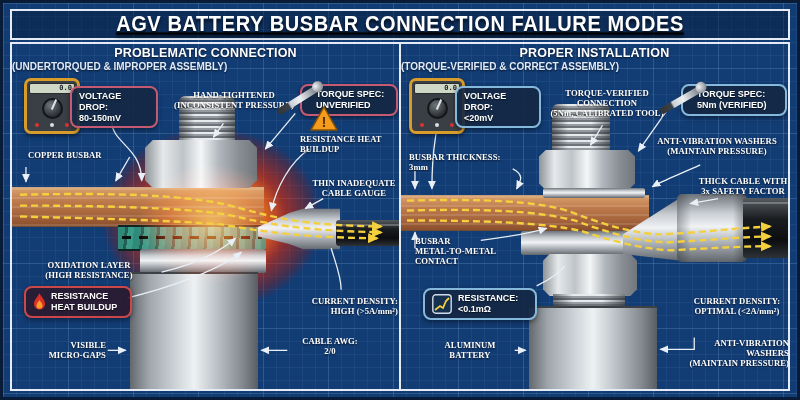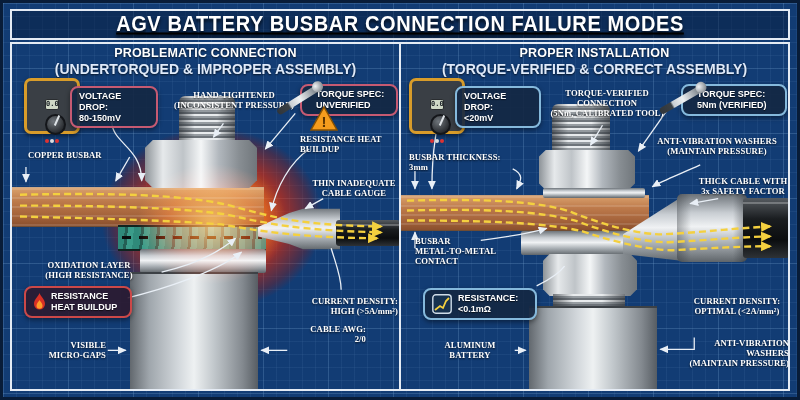--- a/index.html
+++ b/index.html
@@ -15,21 +15,21 @@
     font-family:"Liberation Sans",sans-serif;}
   .title-bar{position:absolute;top:6px;left:7px;right:7px;height:31px;border:2px solid #e4ebf4;
     background:rgba(8,26,58,.45);display:flex;align-items:center;justify-content:center;text-decoration:underline;}
   .title-bar span{color:#fff;font-weight:bold;font-size:20px;letter-spacing:.6px;
     text-shadow:0 2px 3px rgba(0,0,0,.7);transform:scaleY(1.06);}
   .panels{position:absolute;top:39px;left:7px;right:7px;bottom:6px;border:2px solid #e4ebf4;display:flex;}
   .panel{position:relative;flex:1;overflow:hidden;}
   .panel.right{border-left:2px solid #e4ebf4;}
   .ph{position:absolute;top:2px;left:0;right:0;text-align:center;color:#fff;font-weight:bold;
     font-size:12.5px;text-shadow:0 1px 2px rgba(0,0,0,.7);letter-spacing:.2px;}
-  .ps{position:absolute;top:17px;left:0;right:0;text-align:center;color:#dfeafa;font-size:14px;
+  .ps{position:absolute;top:17px;left:0;right:0;color:#dfeafa;font-size:10px;
     font-weight:bold;text-shadow:0 1px 2px rgba(0,0,0,.7);}
   .lbl{position:absolute;color:#fff;font-weight:bold;font-size:8.6px;line-height:1.18;
     white-space:pre-line;text-shadow:0 1px 2px rgba(0,0,0,.75);letter-spacing:.1px;font-family:Liberation Serif, serif;}
   .box{position:absolute;background:rgba(20,39,66,.9);border:2px solid;border-radius:8px;
     padding:3px 7px;color:#fff;font-weight:bold;font-size:9px;line-height:1.2;white-space:pre-line;
     box-shadow:0 2px 5px rgba(0,0,0,.45);text-shadow:0 1px 1px rgba(0,0,0,.6);}
   .warn{border-color:#c65a72;}
   .ok{border-color:#85b9dc;}
   .badge{border-color:#cc4848;display:flex;align-items:center;gap:5px;}
   .abs{position:absolute;}
@@ -49,21 +49,21 @@
     border-top:2px solid #102420;border-bottom:2px solid #102420;}
   .gaps{position:absolute;left:3%;right:3%;top:42%;height:3px;
     background:repeating-linear-gradient(90deg,#090d0c 0 9px, rgba(0,0,0,0) 9px 17px);}
   .cable{background:linear-gradient(180deg,#565b60,#1a1d20 35%,#0b0d0f 70%,#2e3236);
     border-radius:3px;}
   .cable i{display:block;margin-top:4px;height:2px;background:rgba(255,255,255,.25);}
   .glowA{border-radius:50%;background:radial-gradient(closest-side,rgba(255,232,130,.95),rgba(255,110,10,.9) 28%,rgba(235,40,0,.6) 52%,rgba(170,20,0,.3) 70%,rgba(0,0,0,0) 78%);}
   .glowB{border-radius:50%;mix-blend-mode:screen;pointer-events:none;
     background:radial-gradient(closest-side,rgba(255,170,60,.85),rgba(255,70,10,.5) 45%,rgba(0,0,0,0) 75%);}
   .meter{position:absolute;width:56px;height:56px;background:#3a3f45;border:3px solid #d89c2a;
-    border-radius:7px;padding:18px;box-shadow:0 2px 4px rgba(0,0,0,.5);}
+    border-radius:7px;padding:2px;box-shadow:0 2px 4px rgba(0,0,0,.5);}
   .meter .scr{height:11px;background:#cfd8c6;border:1px solid #2a2d30;border-radius:2px;
     font-family:"DejaVu Sans Mono",monospace;font-weight:bold;font-size:7px;line-height:9px;
     color:#20262b;text-align:right;padding-right:2px;}
   .meter .dial{width:21px;height:21px;border-radius:50%;margin:4px auto 0;position:relative;
     background:radial-gradient(circle at 38% 32%,#70767c,#2a2d31 72%);border:2px solid #14161a;}
   .meter .dial::after{content:"";position:absolute;left:9px;top:-1px;width:2px;height:11px;
     background:#dde2e6;transform:rotate(24deg);}
   .meter .dots{display:flex;justify-content:space-around;margin-top:4px;}
   .meter .dots i{width:4px;height:4px;border-radius:50%;}
   .wrench{position:absolute;width:50px;height:7px;border-radius:4px;
@@ -164,21 +164,21 @@
           <path d="M6.5,0 C8,4 12,6 12,11 A5.5,5.5 0 1,1 1,11 C1,6 5,4 6.5,0z" fill="#d93025"></path>
           <path d="M6.5,7 C7.3,9 9.5,10 9.5,12.6 A3,3.2 0 1,1 3.5,12.6 C3.5,10 5.7,9 6.5,7z" fill="#ff9c2a"></path>
         </svg>
         <span>RESISTANCE
 HEAT BUILDUP</span>
       </div>
       <div class="lbl" style="left:18px;top:296px;width:76px;text-align:right;">VISIBLE
 MICRO-GAPS</div>
       <div class="lbl" style="left:266px;top:252px;width:120px;text-align:right;">CURRENT DENSITY:
 HIGH (&gt;5A/mm²)</div>
-      <div class="lbl" style="left:282px;top:280px;width:72px;text-align:right;">CABLE AWG:
+      <div class="lbl" style="left:282px;top:292px;width:72px;text-align:center;">CABLE AWG:
 2/0</div>
     </div>
 
     <div class="panel right">
       <div class="ph">PROPER INSTALLATION</div>
       <div class="ps">(TORQUE-VERIFIED &amp; CORRECT ASSEMBLY)</div>
 
       <div class="abs busbar" style="left:0;top:151px;width:248px;height:36px;"></div>
       <div class="abs threads" style="left:151px;top:60px;width:58px;height:50px;"></div>
       <div class="abs nut" style="left:138px;top:106px;width:96px;height:40px;"></div>

